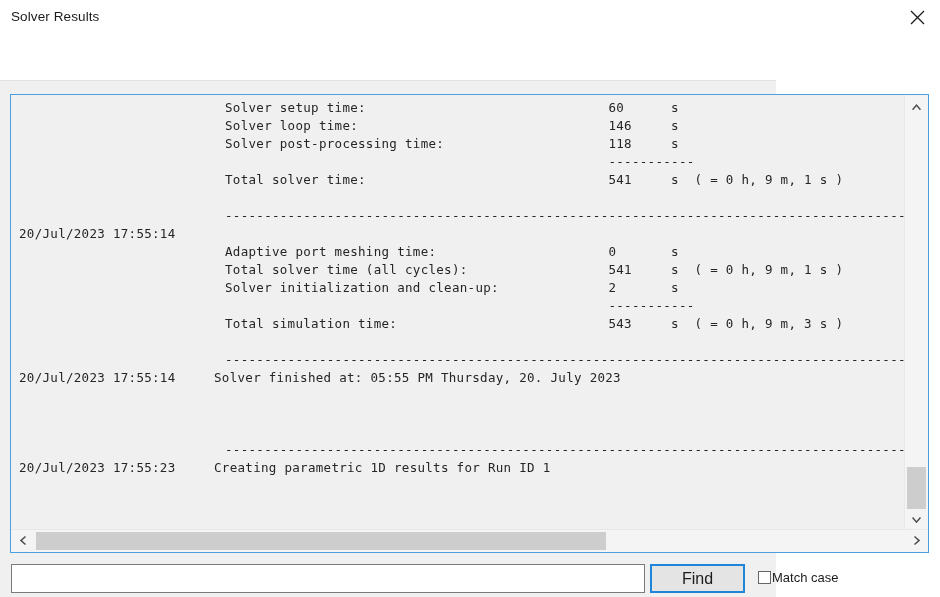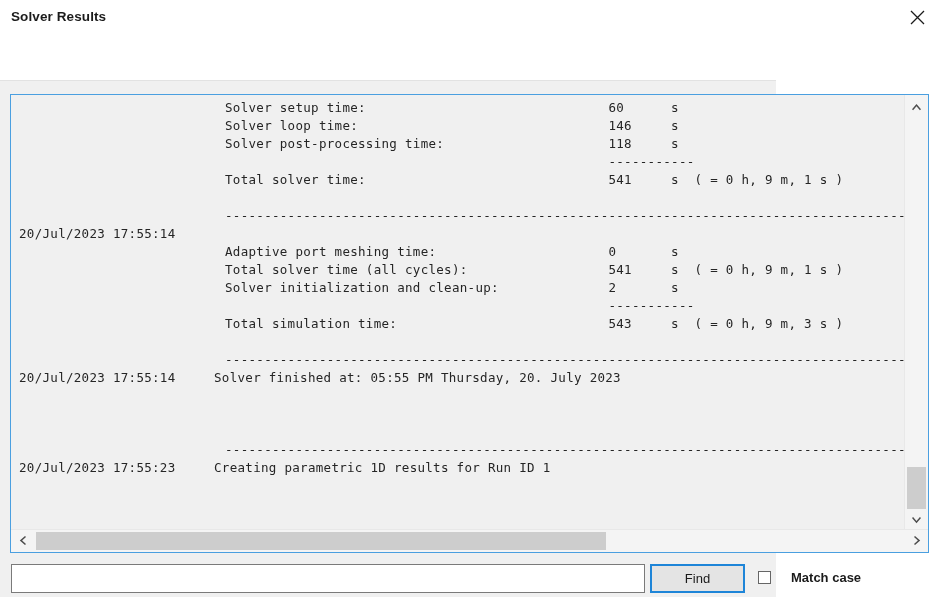--- a/index.html
+++ b/index.html
@@ -14,21 +14,20 @@
     overflow: hidden;
     position: relative;
   }
 
   
   #titlebar {
     position: absolute;
     left: 0; top: 0;
     width: 940px; height: 36px;
     background: #ffffff;
-    font-weight: bold;
   }
   #title-text {
     position: absolute;
     left: 11px; top: 9px;
     font-size: 13.5px;
     color: #1b1b1b;
     letter-spacing: 0.1px;
     white-space: nowrap;
   }
   #close-button {
@@ -181,34 +180,33 @@
   #find-button {
     position: absolute;
     left: 651px; top: 484px;
     width: 93px; height: 27px;
     box-sizing: border-box;
     background: #e4e4e4;
     border: 1px solid #a0a0a0;
     outline: 2px solid #1e85d8;
     outline-offset: -1px;
     font-family: "Liberation Sans", sans-serif;
-    font-size: 13px;
+    font-size: 16px;
     color: #1b1b1b;
     display: flex;
     align-items: center;
     justify-content: center;
     cursor: default;
   }
   #match-case-wrap {
     position: absolute;
     left: 758px; top: 489px;
     display: flex;
     align-items: center;
-    gap: 20px;
-    font-weight: bold;
+    gap: 1px;
   }
   #match-case-box {
     width: 13px; height: 13px;
     border: 1px solid #666666;
     background: #ffffff;
     box-sizing: border-box;
   }
   #match-case-label {
     font-size: 13px;
     color: #1b1b1b;

